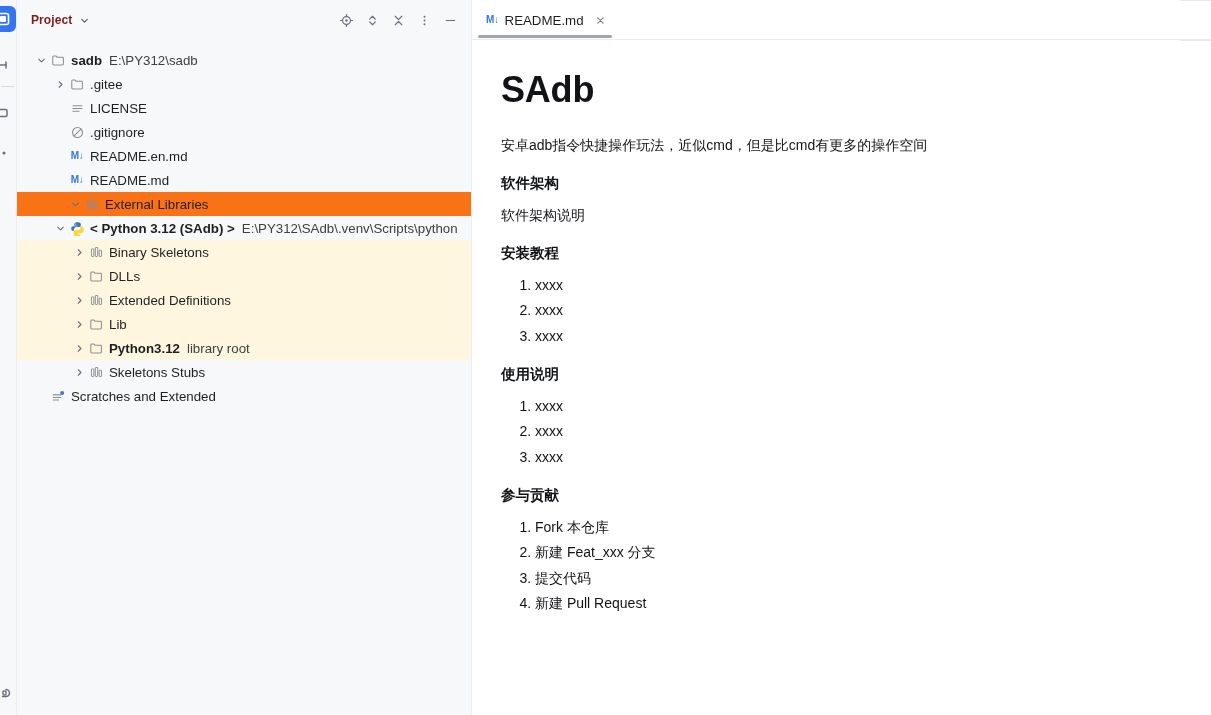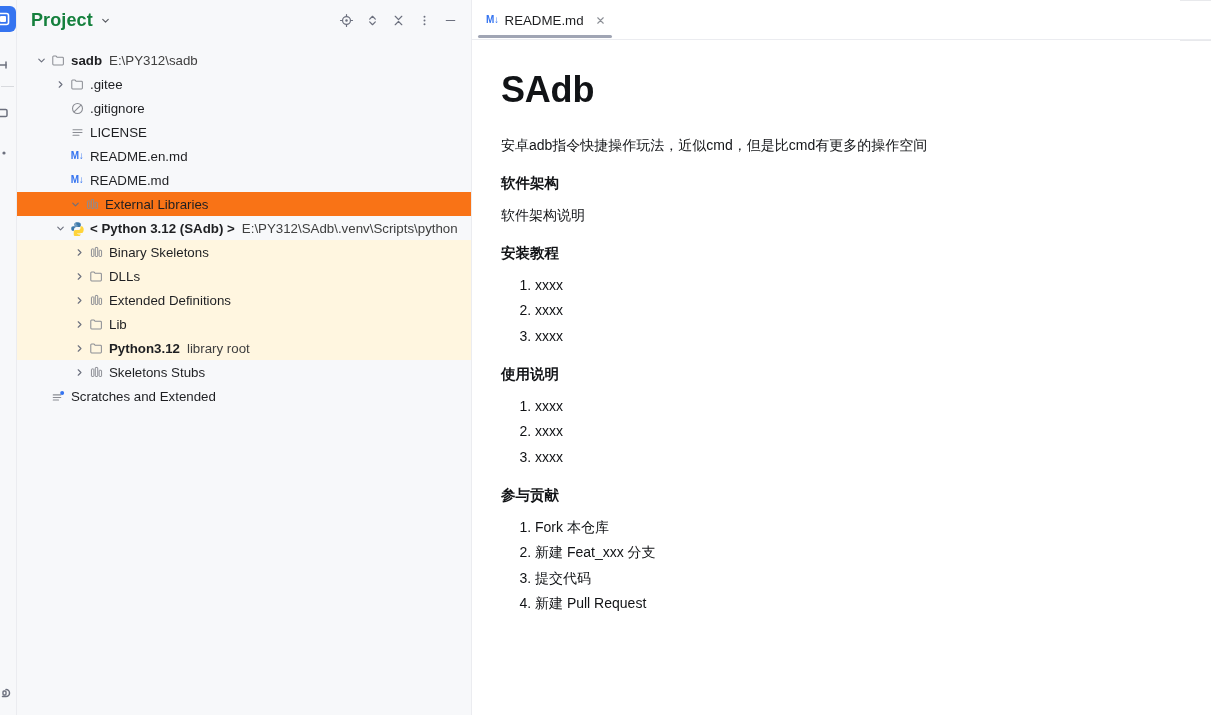--- a/index.html
+++ b/index.html
@@ -62,23 +62,23 @@
     overflow: hidden;
   }
   .panel-header {
     height: 40px;
     display: flex;
     align-items: center;
     padding: 0 10px 0 14px;
     box-sizing: border-box;
   }
   .panel-title {
-    font-size: 18px;
+    font-size: 12px;
     font-weight: bold;
-    color: #15803d;
+    color: #7f1d1d;
     letter-spacing: .1px;
   }
   .panel-title-chev {
     margin-left: 7px;
     display: inline-flex;
     align-items: center;
     color: #5a5d63;
   }
   .panel-header-spacer { flex: 1 1 auto; }
   .hdr-btn {
@@ -348,35 +348,35 @@
               <path d="M1.9 4.2a.9.9 0 0 1 .9-.9h2.6l1.2 1.3h5.7a.9.9 0 0 1 .9.9v6.3a.9.9 0 0 1-.9.9H2.8a.9.9 0 0 1-.9-.9V4.2z" stroke="#8b8d94" stroke-width="1.1" fill="none" stroke-linejoin="round"></path>
             </svg>
           </span>
           <span class="node-label">.gitee</span>
         </div>
         <div class="tree-row">
           <span style="flex: 0 0 auto; width: 36px;"></span>
           <span class="arrow empty"></span>
           <span class="node-icon">
             <svg width="15" height="15" viewBox="0 0 16 16" fill="none">
+              <path d="M3.2 5h9.6M3.2 8h9.6M3.2 11h6.4" stroke="#8b8d94" stroke-width="1.15" stroke-linecap="round"></path>
+            </svg>
+          </span>
+          <span class="node-label">LICENSE</span>
+        </div>
+        <div class="tree-row">
+          <span style="flex: 0 0 auto; width: 36px;"></span>
+          <span class="arrow empty"></span>
+          <span class="node-icon">
+            <svg width="15" height="15" viewBox="0 0 16 16" fill="none">
               <circle cx="8" cy="8" r="5.3" stroke="#8b8d94" stroke-width="1.15"></circle>
               <path d="M4.3 11.7 11.7 4.3" stroke="#8b8d94" stroke-width="1.15" stroke-linecap="round"></path>
             </svg>
           </span>
           <span class="node-label">.gitignore</span>
-        </div>
-        <div class="tree-row">
-          <span style="flex: 0 0 auto; width: 36px;"></span>
-          <span class="arrow empty"></span>
-          <span class="node-icon">
-            <svg width="15" height="15" viewBox="0 0 16 16" fill="none">
-              <path d="M3.2 5h9.6M3.2 8h9.6M3.2 11h6.4" stroke="#8b8d94" stroke-width="1.15" stroke-linecap="round"></path>
-            </svg>
-          </span>
-          <span class="node-label">LICENSE</span>
         </div>
         <div class="tree-row">
           <span style="flex: 0 0 auto; width: 36px;"></span>
           <span class="arrow empty"></span>
           <span class="node-icon">
             <span class="md-badge">M↓</span>
           </span>
           <span class="node-label">README.en.md</span>
         </div>
         <div class="tree-row">

